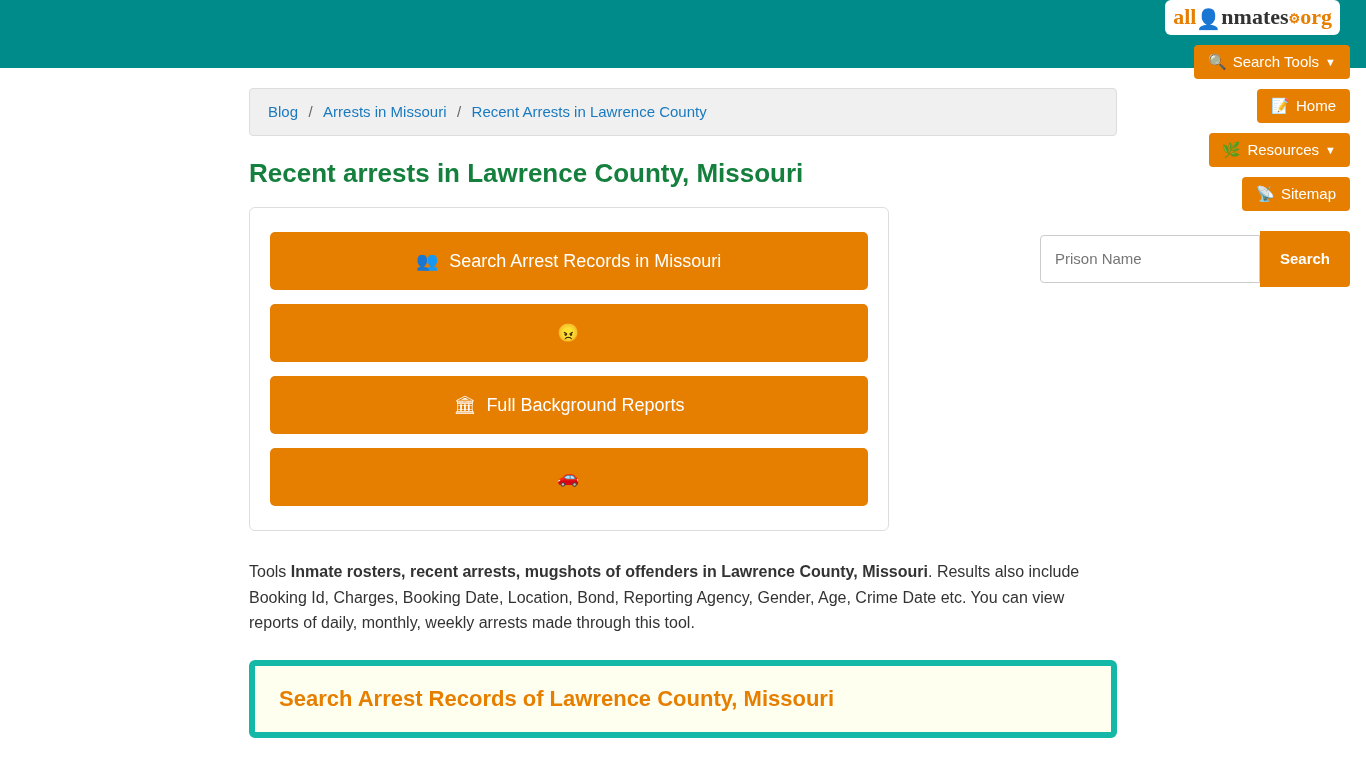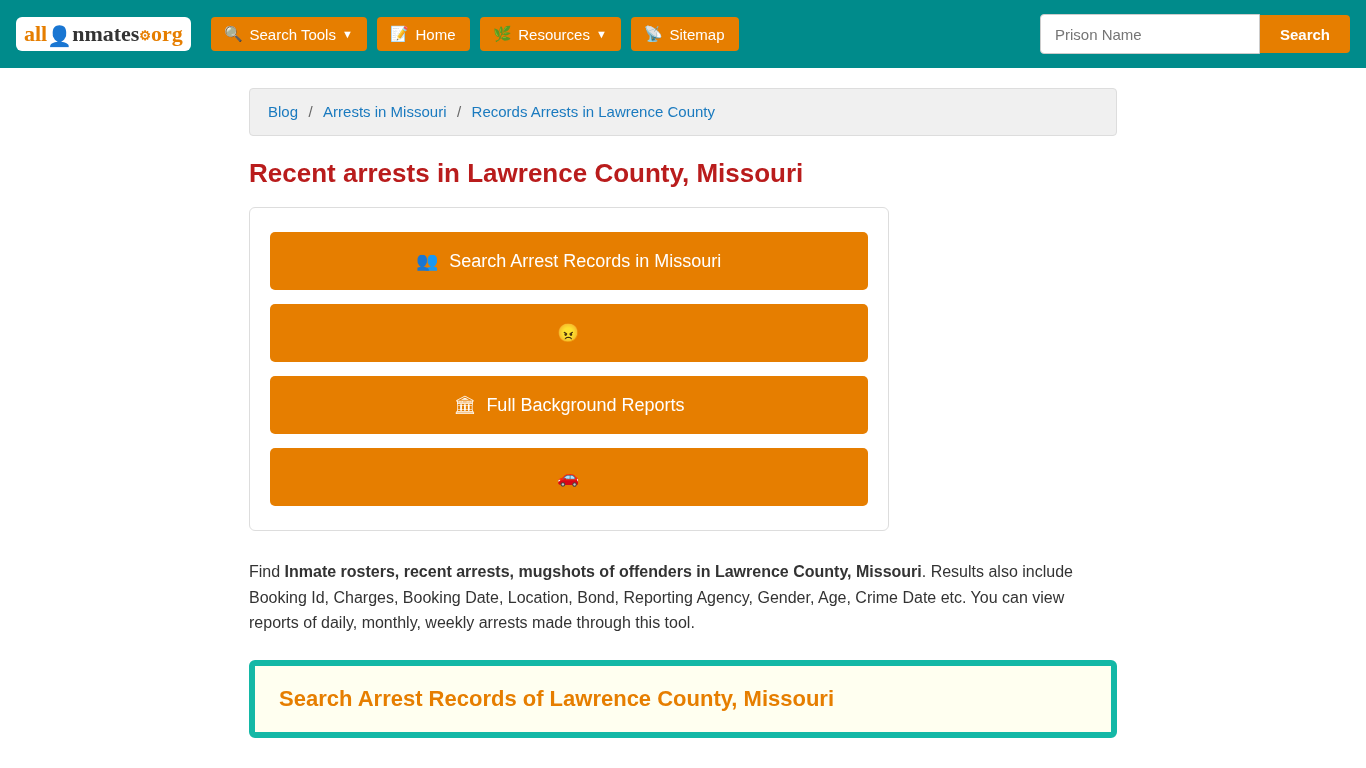--- a/index.html
+++ b/index.html
@@ -2,24 +2,25 @@
 <html><head>
   <meta charset="utf-8">
   <style>
     * { margin: 0; padding: 0; box-sizing: border-box; }
     body { font-family: Arial, sans-serif; background: #fff; color: #333; font-size: 16px; }
 
     
     .navbar {
       background-color: #008b8b;
       display: flex;
-      align-items: center;
+      align-items: flex-end;
       padding: 0 16px;
       height: 68px;
       gap: 10px;
+      flex-direction: column;
     }
     .logo-box {
       background: #fff;
       border-radius: 6px;
       padding: 4px 8px;
       display: flex;
       align-items: center;
       margin-right: 10px;
     }
     .logo-text {
@@ -51,29 +52,29 @@
       align-items: center;
       gap: 0;
     }
     .search-input {
       padding: 8px 14px;
       font-size: 15px;
       border: 1px solid #ccc;
       border-radius: 4px 0 0 4px;
       outline: none;
       width: 220px;
-      height: 40px;
+      height: 48px;
     }
     .search-btn {
       background: #e67e00;
       color: #fff;
       border: none;
       padding: 0 20px;
       font-size: 15px;
-      height: 38px;
+      height: 56px;
       cursor: pointer;
       border-radius: 0 4px 4px 0;
       font-weight: 600;
     }
 
     
     .content {
       max-width: 900px;
       margin: 0 auto;
       padding: 20px 16px 40px;
@@ -95,21 +96,21 @@
     .breadcrumb-sep {
       color: #666;
       margin: 0 6px;
       font-size: 15px;
     }
 
     
     .page-title {
       font-size: 26px;
       font-weight: bold;
-      color: #b91c1c;
+      color: #15803d;
       margin-bottom: 18px;
     }
 
     
     .btn-box {
       background: #fff;
       border: 1px solid #ddd;
       border-radius: 6px;
       padding: 24px 20px;
       display: flex;
@@ -201,21 +202,21 @@
   </div>
 </nav>
 
 <main class="content">
 
   <div class="breadcrumb-box">
     <a href="#">Blog</a>
     <span class="breadcrumb-sep">/</span>
     <a href="#">Arrests in Missouri</a>
     <span class="breadcrumb-sep">/</span>
-    <a href="#">Records Arrests in Lawrence County</a>
+    <a href="#">Recent Arrests in Lawrence County</a>
   </div>
 
   <h1 class="page-title">Recent arrests in Lawrence County, Missouri</h1>
 
   <div class="btn-box">
     <button class="action-btn">
       <span class="btn-icon">👥</span>
       <span>Search Arrest Records in Missouri</span>
     </button>
     <button class="action-btn">
@@ -224,20 +225,20 @@
     <button class="action-btn">
       <span class="btn-icon">🏛</span>
       <span>Full Background Reports</span>
     </button>
     <button class="action-btn">
       <span class="btn-icon">🚗</span>
     </button>
   </div>
 
   <p class="description">
-    <span>Find </span><strong>Inmate rosters, recent arrests, mugshots of offenders in Lawrence County, Missouri</strong><span>. Results also include Booking Id, Charges, Booking Date, Location, Bond, Reporting Agency, Gender, Age, Crime Date etc. You can view reports of daily, monthly, weekly arrests made through this tool.</span>
+    <span>Tools </span><strong>Inmate rosters, recent arrests, mugshots of offenders in Lawrence County, Missouri</strong><span>. Results also include Booking Id, Charges, Booking Date, Location, Bond, Reporting Agency, Gender, Age, Crime Date etc. You can view reports of daily, monthly, weekly arrests made through this tool.</span>
   </p>
 
   <div class="arrest-search-box">
     <h2 class="arrest-search-title">Search Arrest Records of Lawrence County, Missouri</h2>
   </div>
 
 </main>
 
 </body></html>

